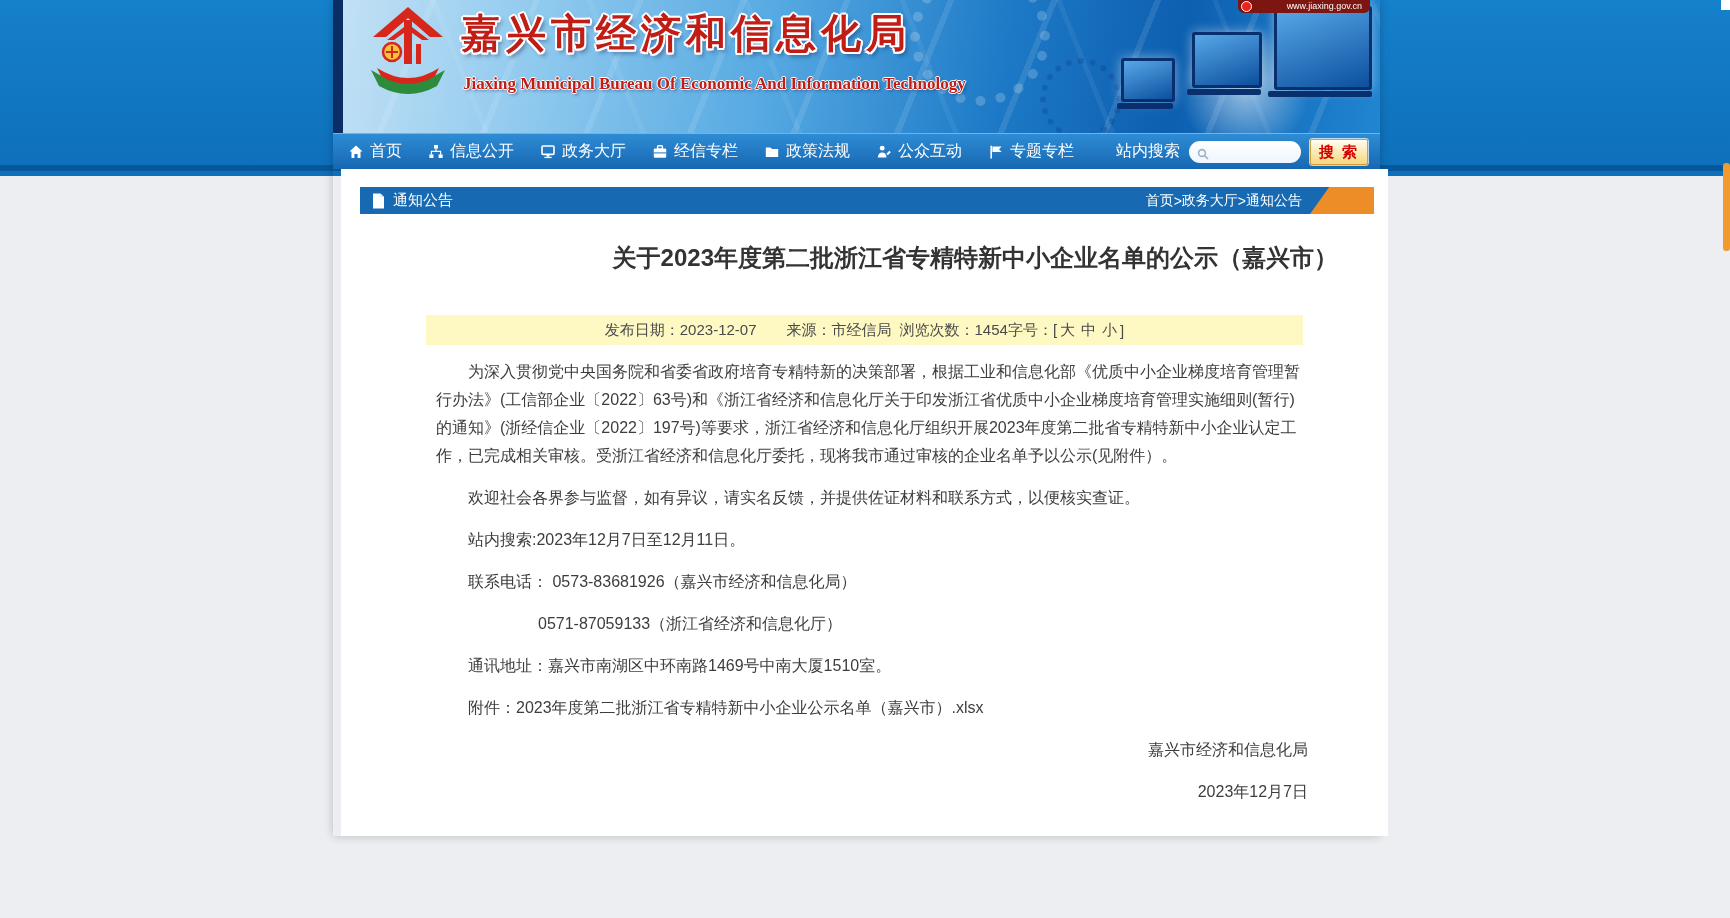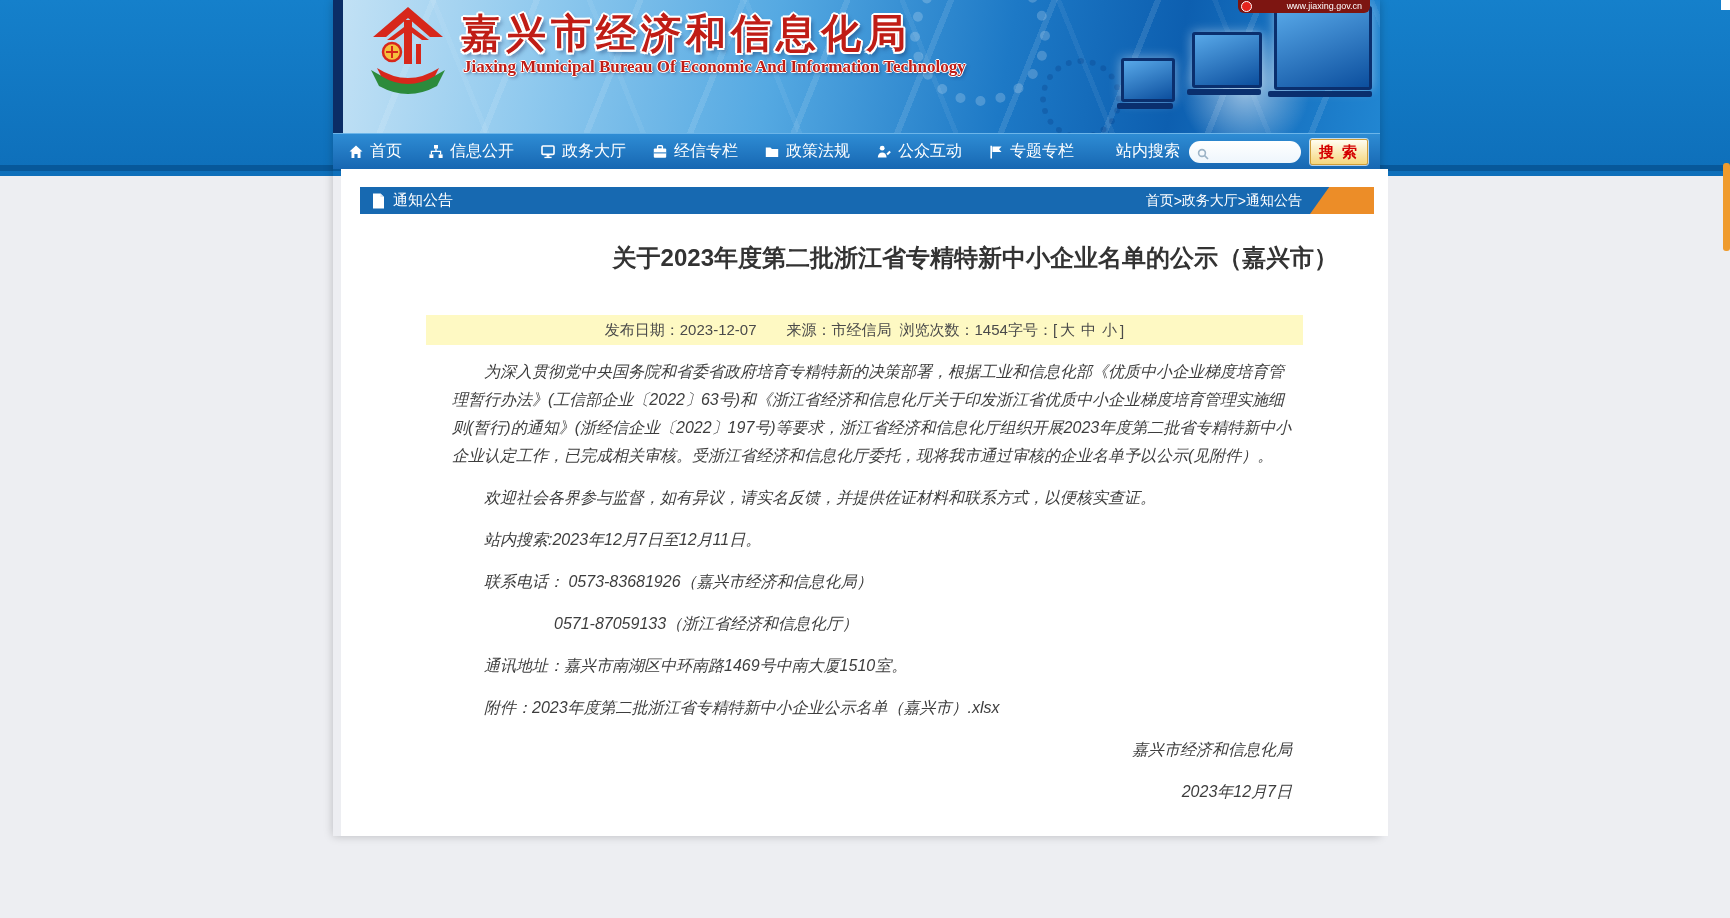--- a/index.html
+++ b/index.html
@@ -29,21 +29,21 @@
   .laptop .base{background:#0a2f6e;height:6px;margin-top:1px;border-radius:2px;}
   .lap1{right:8px;top:6px;}  .lap1 .screen{width:92px;height:78px;} .lap1 .base{width:104px;margin-left:-6px;}
   .lap2{right:118px;top:32px;} .lap2 .screen{width:64px;height:50px;} .lap2 .base{width:74px;margin-left:-5px;}
   .lap3{right:205px;top:58px;} .lap3 .screen{width:48px;height:38px;} .lap3 .base{width:56px;margin-left:-4px;}
   .logo{position:absolute;left:30px;top:6px;}
   .site-title-cn{position:absolute;left:128px;top:6px;font-size:40px;font-weight:bold;
     color:#c01d16;letter-spacing:5px;white-space:nowrap;
     text-shadow:2px 0 0 #fff,-2px 0 0 #fff,0 2px 0 #fff,0 -2px 0 #fff,
       1.5px 1.5px 0 #fff,-1.5px -1.5px 0 #fff,1.5px -1.5px 0 #fff,-1.5px 1.5px 0 #fff,
       3px 4px 4px rgba(15,40,90,.5);}
-  .site-title-en{position:absolute;left:130px;top:57px;font-family:"Liberation Serif","DejaVu Serif",serif;
+  .site-title-en{position:absolute;left:130px;top:74px;font-family:"Liberation Serif","DejaVu Serif",serif;
     font-size:17px;font-weight:bold;color:#c01d16;white-space:nowrap;
     text-shadow:1px 0 0 #fff,-1px 0 0 #fff,0 1px 0 #fff,0 -1px 0 #fff,2px 2px 3px rgba(15,40,90,.5);}
   .url-badge{position:absolute;right:10px;top:0;height:12px;display:flex;align-items:center;gap:4px;
     background:#7d1511;border-radius:0 0 6px 6px;padding:0 8px 1px 3px;cursor:pointer;}
   .url-dot{width:9px;height:9px;border-radius:50%;background:#e6231c;border:1px solid #fff;}
   .url-text{font-size:9px;color:#fff;white-space:nowrap;margin-left:31px;}
   
   .navbar{position:absolute;left:0;top:133px;width:1047px;height:36px;box-sizing:border-box;
     background:linear-gradient(#2e8cd4,#1767b2);border-top:1px solid #6cb5e9;
     display:flex;align-items:center;padding:0 12px 0 16px;color:#fff;}
@@ -68,21 +68,21 @@
   .crumb-trail{margin-left:auto;display:flex;align-items:center;font-size:14px;}
   .crumb-link{cursor:pointer;}
   .crumb-decor{width:64px;height:27px;background:#ec8d28;margin-left:8px;
     clip-path:polygon(30% 0,100% 0,100% 100%,0 100%);}
   .page-title{text-align:right;font-size:24px;font-weight:600;color:#333;margin:28px 50px 0;}
   .meta-bar{margin:41px 85px 0;height:30px;background:#fef9c3;display:flex;align-items:center;
     justify-content:center;font-size:15px;color:#4a4a4a;}
   .meta-publish{margin-right:30px;} .meta-source{margin-right:8px;}
   .fs-opt{margin:0 3px;cursor:pointer;}
   .article-text{margin:13px 80px 0 95px;font-size:16px;line-height:28px;color:#3d3d3d;}
-  .article-text p{margin:0 16px 14px;font-style:italic;}
+  .article-text p{margin:0 0 14px;}
   .indent{text-indent:2em;}
   .tel2{padding-left:102px;}
   .attach-link{cursor:pointer;}
   .sig{text-align:right;}
   
   .scroll-btn{position:absolute;right:0;top:0;width:9px;height:10px;background:#fff;cursor:pointer;}
   .scroll-thumb{position:absolute;right:0;top:163px;width:7px;height:88px;background:#ef9b2e;
     border-radius:3px;cursor:pointer;}
 </style>
 </head>

